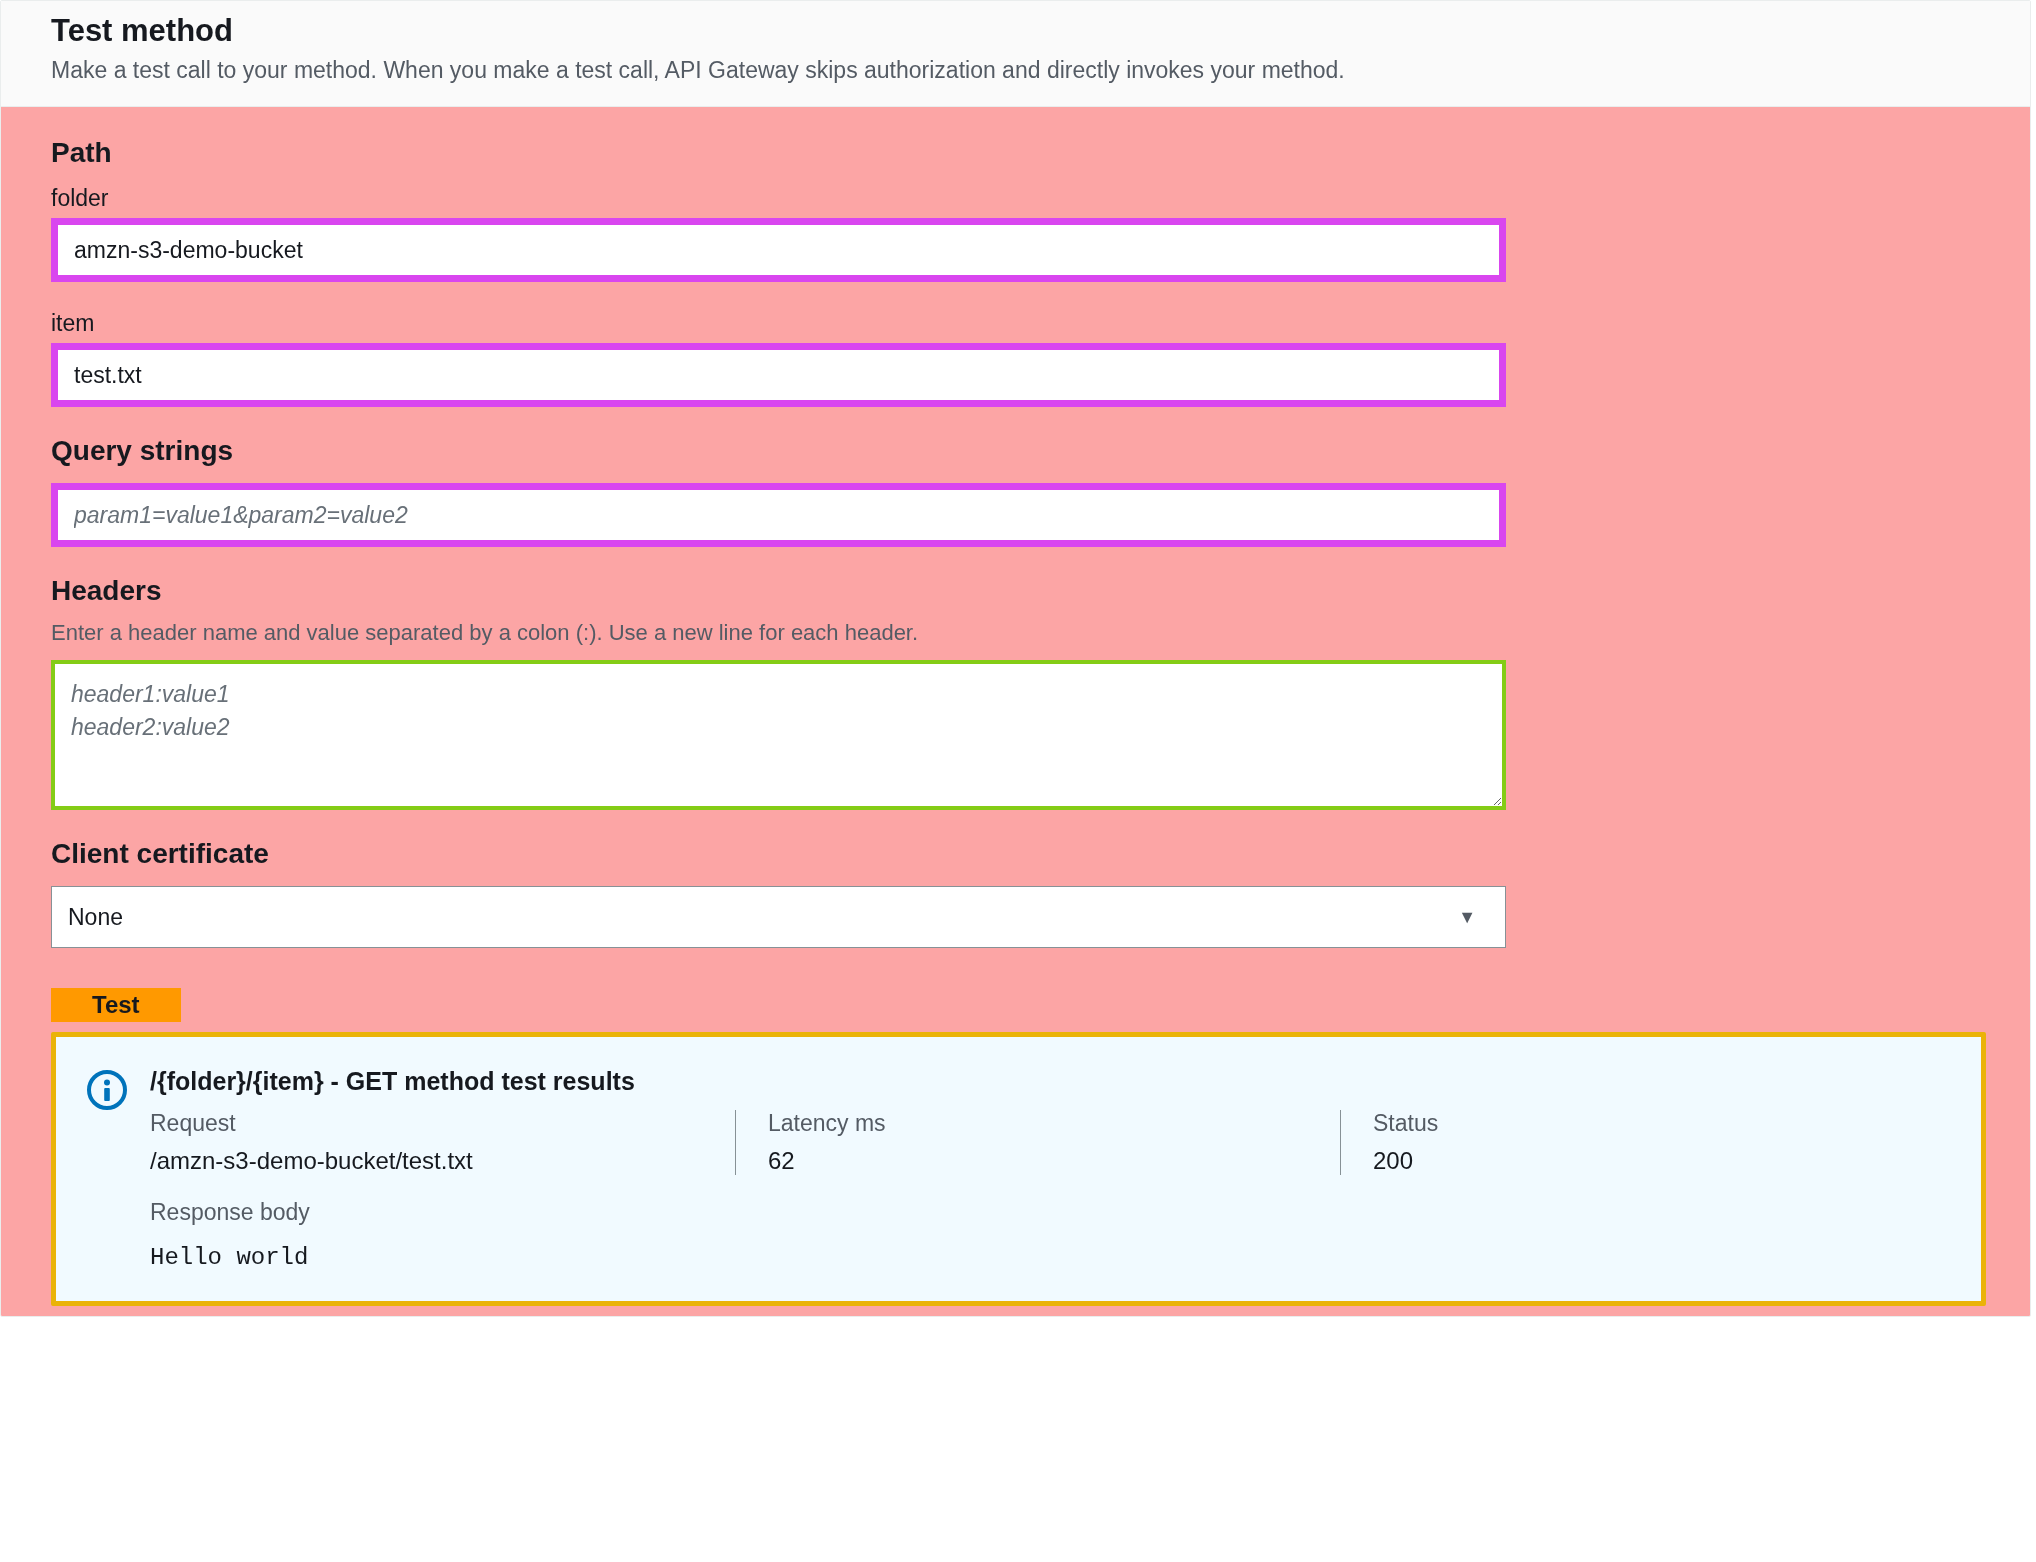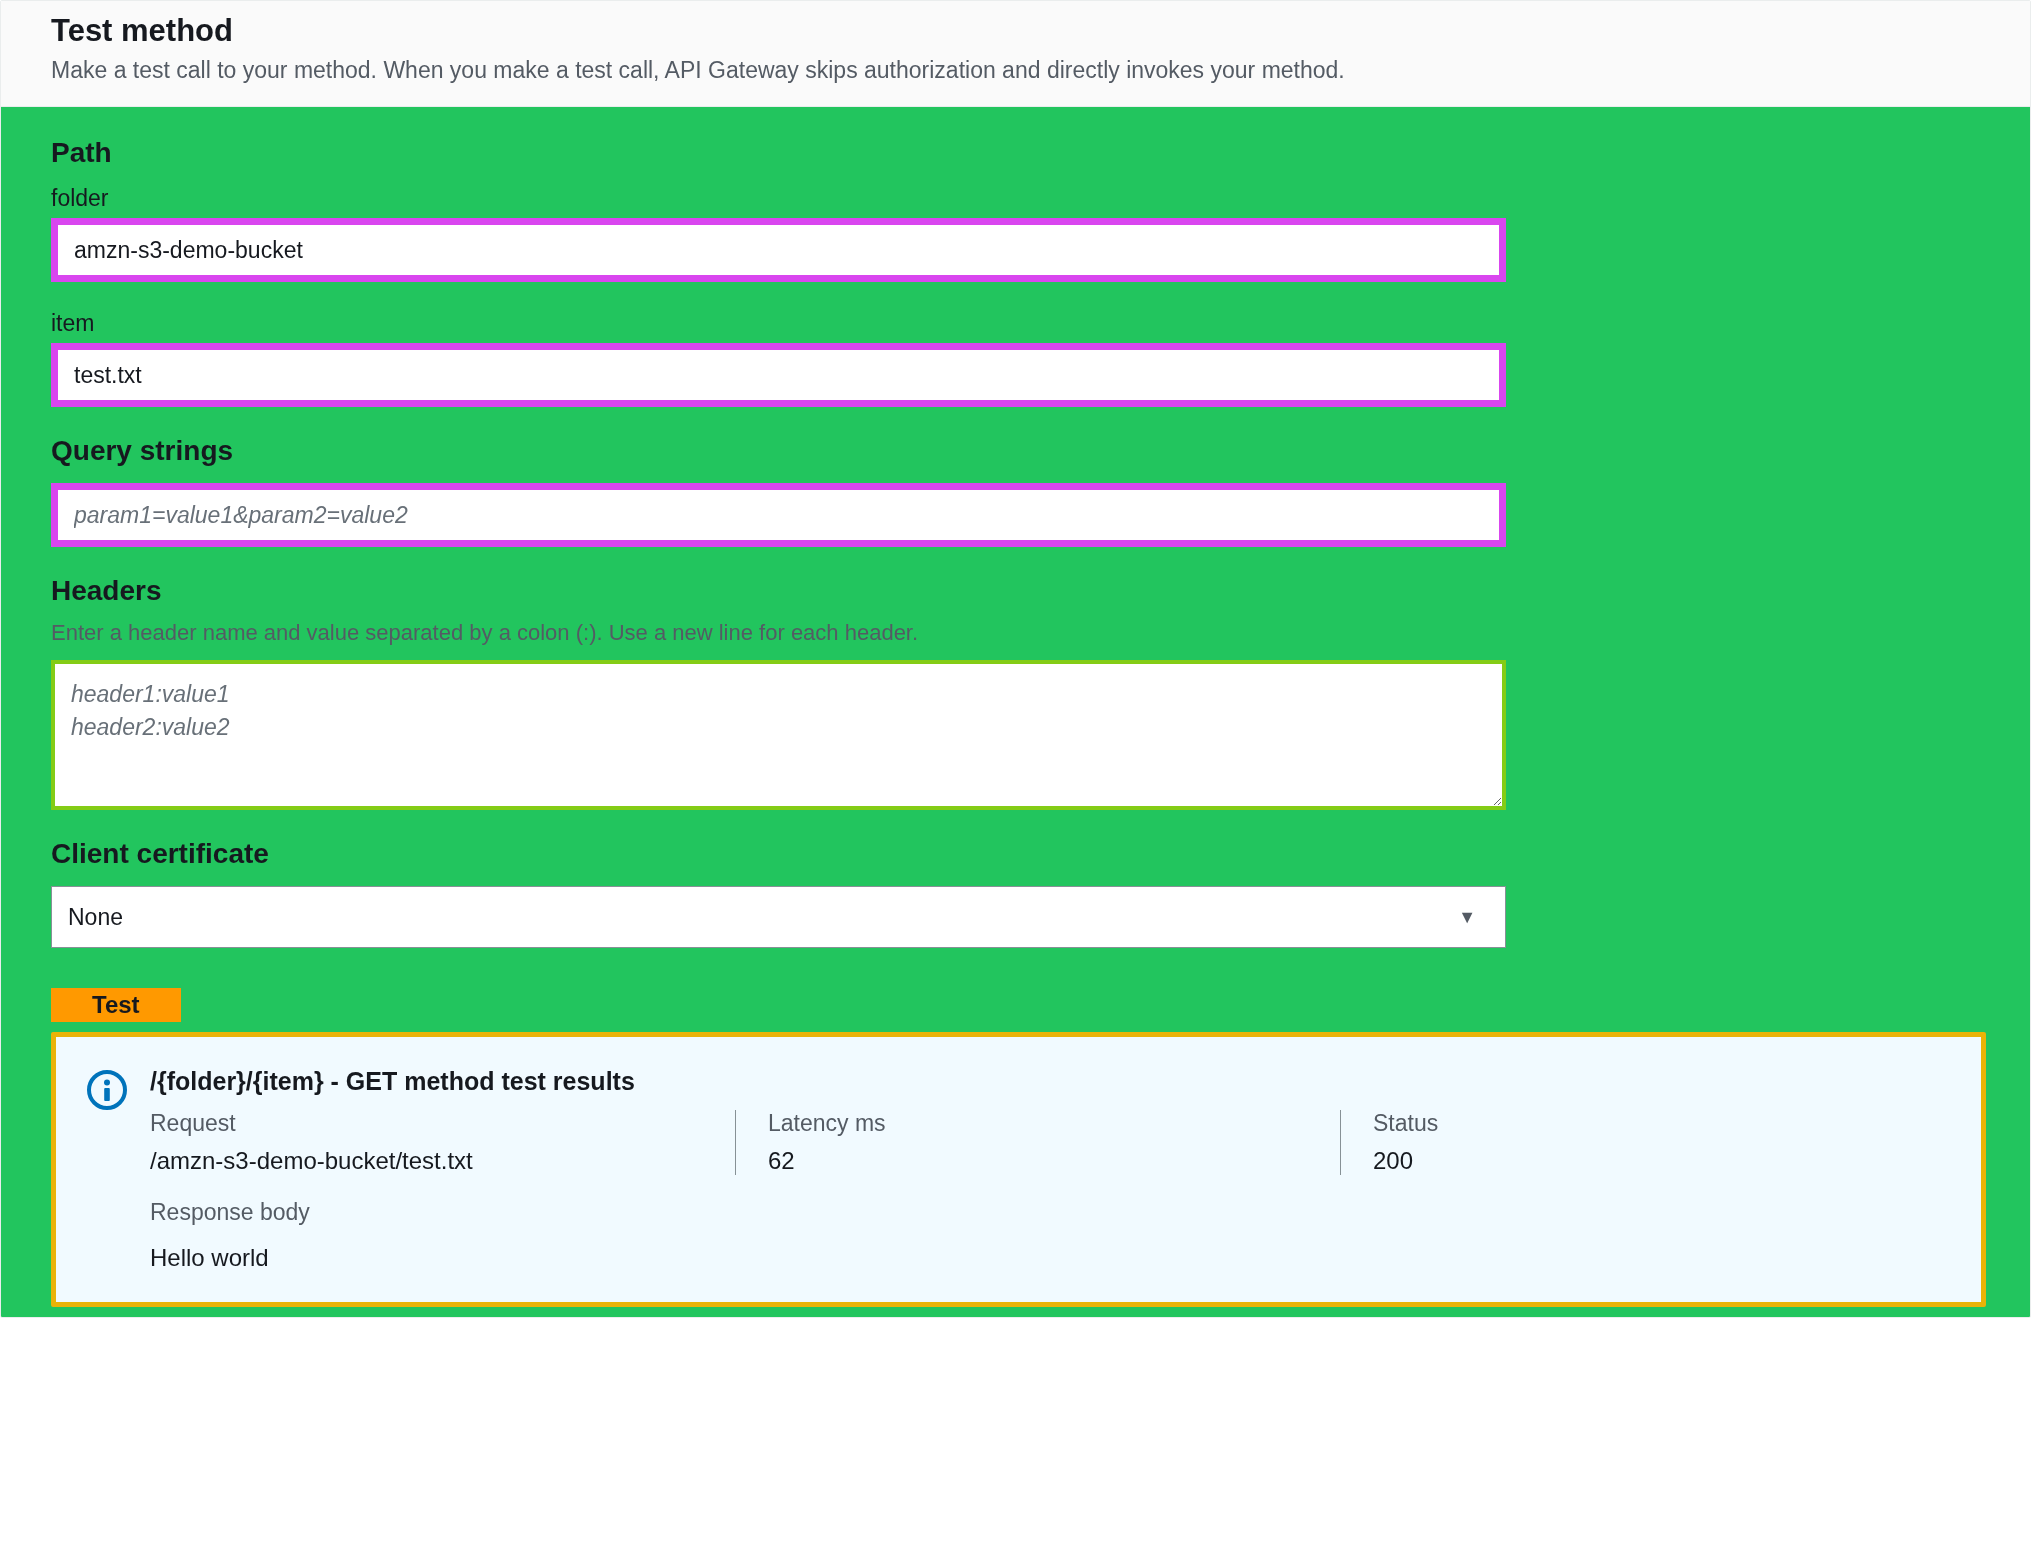--- a/index.html
+++ b/index.html
@@ -35,21 +35,21 @@
     font-size: 31px;
     font-weight: 700;
     color: #16191f;
   }
   .panel-header .desc {
     font-size: 23px;
     color: #545b64;
     margin: 0;
   }
   .panel-body {
-    background: #22c55e;
+    background: #fca5a5;
     padding: 30px 50px 10px 50px;
   }
   .section-title {
     font-size: 28px;
     font-weight: 700;
     color: #16191f;
     margin: 0 0 16px 0;
   }
   .section-subtitle {
     font-size: 22px;
@@ -180,21 +180,21 @@
   }
   .result-cell.c1 { flex: 0 0 585px; }
   .result-cell.c2 { flex: 0 0 605px; }
   .result-cell.c3 { flex: 1; }
   .response-block .lbl {
     font-size: 23px;
     color: #545b64;
     margin-bottom: 18px;
   }
   .response-block .body {
-    font-family: Liberation Sans, sans-serif;
+    font-family: Liberation Mono, monospace;
     font-size: 24px;
     color: #16191f;
     white-space: pre;
     padding-bottom: 20px;
   }
   .group { margin-bottom: 18px; }
 </style>
 </head>
 <body>
 

